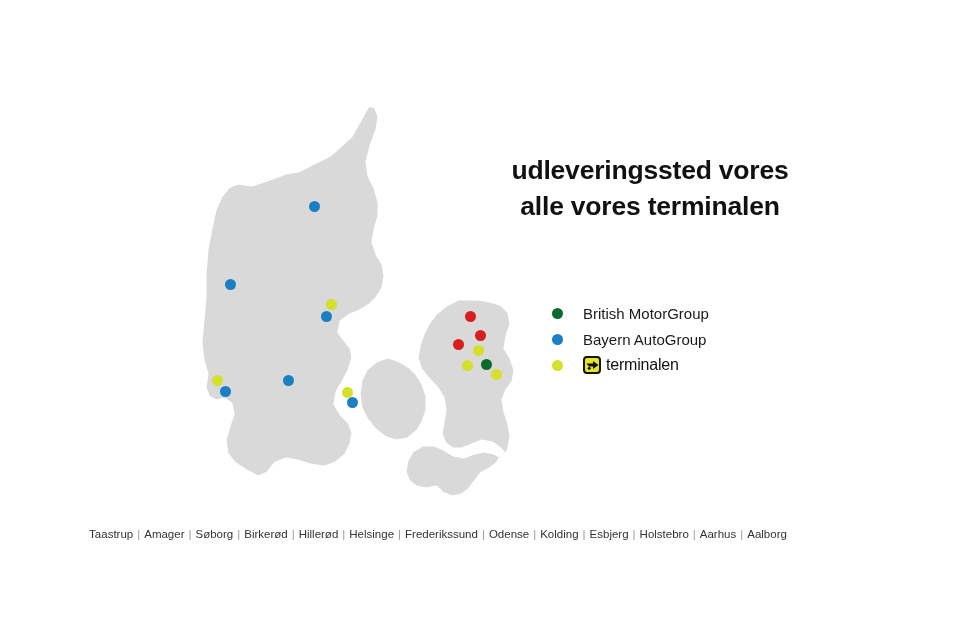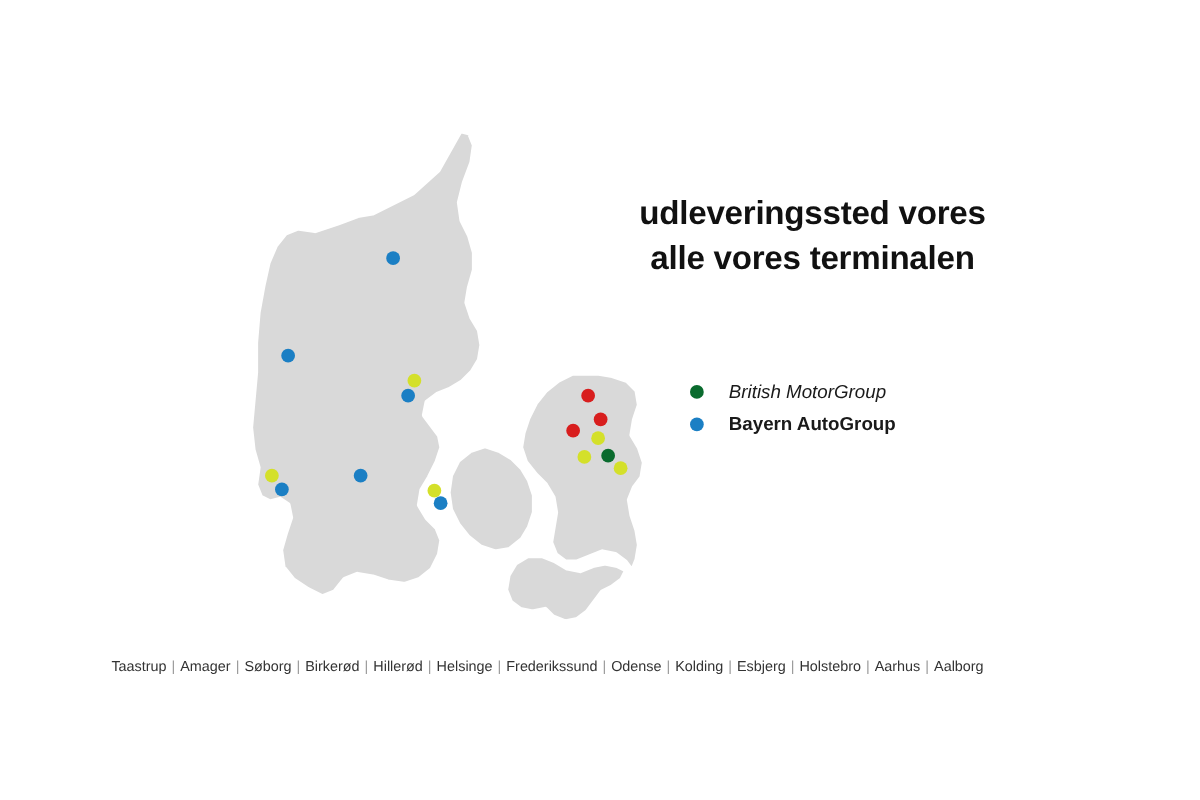--- a/index.html
+++ b/index.html
@@ -81,22 +81,22 @@
   .legend-body {
     margin-left: 20px;
     display: flex;
     align-items: center;
     white-space: nowrap;
   }
   .legend-text {
     font-size: 15px;
     color: #1a1a1a;
   }
-  .lw-light { font-weight: 400; font-style: italic; }
-  .lw-bold  { font-weight: 700; }
+  .lw-light { font-weight: 400; }
+  .lw-bold  { font-weight: 400; }
 
   
   .term-mark {
     width: 18px;
     height: 18px;
     border-radius: 4px;
     background: #e3e81f;
     border: 2px solid #111111;
     box-sizing: border-box;
     position: relative;
@@ -355,19 +355,31 @@
       </span>
     </div>
 
     <div class="legend-row">
       <span class="legend-dot" style="background: rgb(27, 127, 196);"></span>
       <span class="legend-body">
         <span class="legend-text lw-bold">Bayern AutoGroup</span>
       </span>
     </div>
 
+    <div class="legend-row">
+      <span class="legend-dot" style="background: rgb(212, 224, 42);"></span>
+      <span class="legend-body">
+        <span class="term-mark">
+          <svg width="14" height="11" viewBox="0 0 14 11">
+            <path d="M0.5 3.5 L7 3.5 L7 1 L12.5 5 L7 9 L7 6.5 L3 6.5 Z" fill="#111111"></path>
+            <circle cx="3.2" cy="8.2" r="1.5" fill="#111111"></circle>
+          </svg>
+        </span>
+        <span class="term-word">terminalen</span>
+      </span>
+    </div>
 
 
   </div>
 
   <div id="city-strip"><span class="city">Taastrup</span><span class="sep">|</span><span class="city">Amager</span><span class="sep">|</span><span class="city">Søborg</span><span class="sep">|</span><span class="city">Birkerød</span><span class="sep">|</span><span class="city">Hillerød</span><span class="sep">|</span><span class="city">Helsinge</span><span class="sep">|</span><span class="city">Frederikssund</span><span class="sep">|</span><span class="city">Odense</span><span class="sep">|</span><span class="city">Kolding</span><span class="sep">|</span><span class="city">Esbjerg</span><span class="sep">|</span><span class="city">Holstebro</span><span class="sep">|</span><span class="city">Aarhus</span><span class="sep">|</span><span class="city">Aalborg</span></div>
 
 </div>
 
 </body></html>

